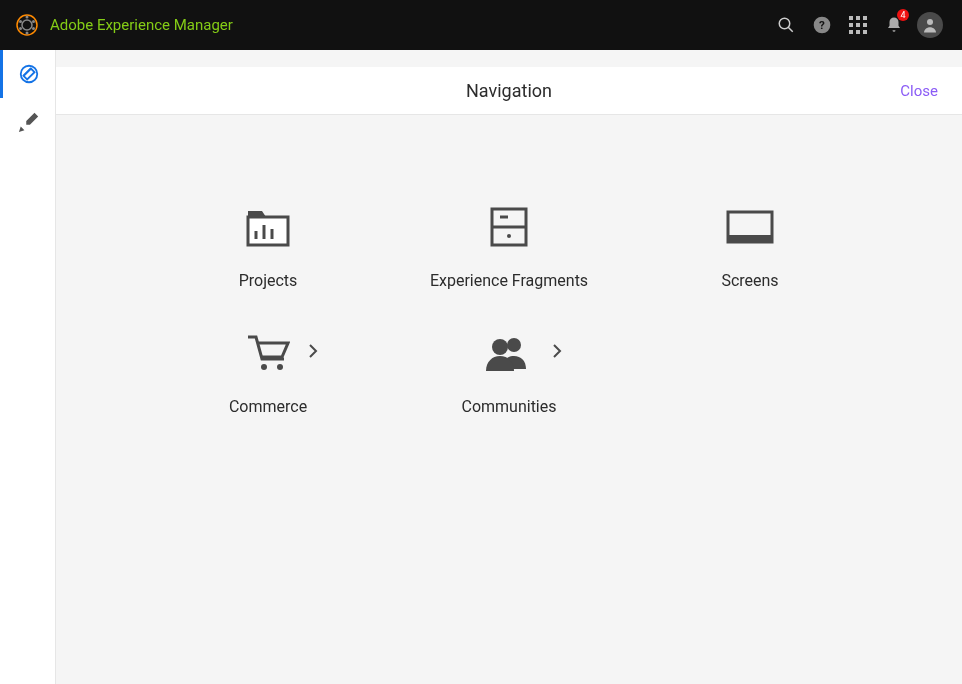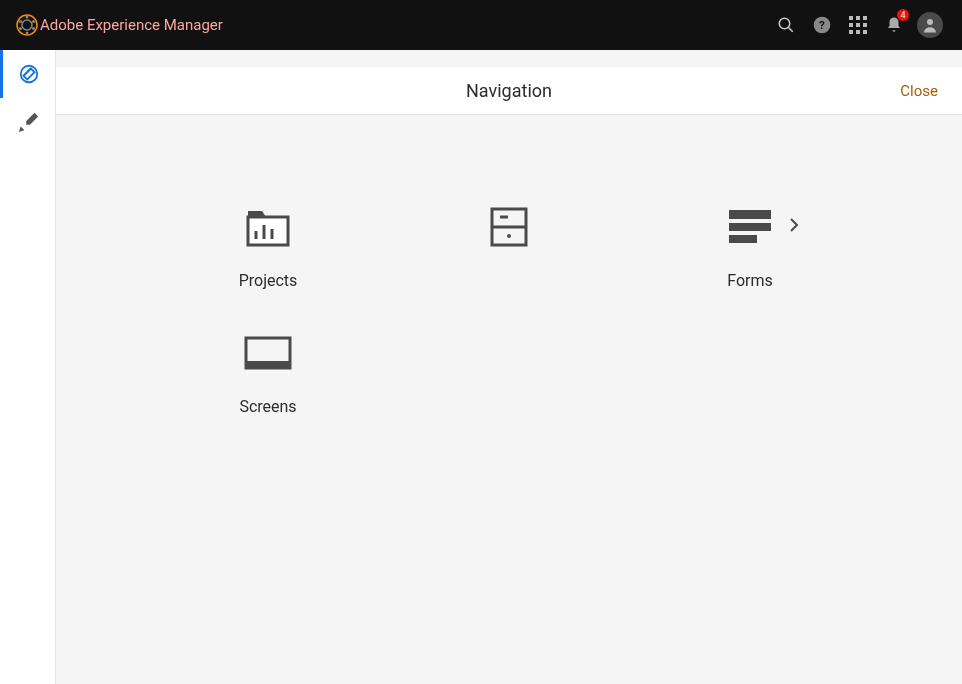--- a/index.html
+++ b/index.html
@@ -4,21 +4,21 @@
 <style>
   * { box-sizing: border-box; margin: 0; padding: 0; }
   html, body { width: 962px; height: 684px; font-family: -apple-system, "Segoe UI", Roboto, Arial, sans-serif; background: #f5f5f5; overflow: hidden; }
   .header {
     background: #111; height: 50px; display: flex; align-items: center;
     padding: 0 14px; color: #fff;
   }
   .logo {
     width: 26px; height: 26px; display: inline-flex; align-items: center; justify-content: center;
   }
-  .app-title { font-size: 15px; color: #fca5a5; }
+  .app-title { margin-left: 10px; font-size: 15px; color: #84cc16; }
   .header-spacer { flex: 1; }
   .header-icon { width: 36px; height: 36px; display: inline-flex; align-items: center; justify-content: center; cursor: pointer; position: relative; }
   .notif-badge {
     position: absolute; top: 2px; right: 3px; background: #e11; color: #fff;
     font-size: 9px; min-width: 12px; height: 12px; border-radius: 6px; line-height: 12px; text-align: center;
     padding: 0 2px;
   }
   .avatar {
     width: 26px; height: 26px; border-radius: 50%; background: #4a4a4a; display: inline-flex;
     align-items: center; justify-content: center;
@@ -37,21 +37,21 @@
   .main { flex: 1; display: flex; flex-direction: column; margin-top: 17px; }
   .subheader {
     height: 48px; background: #fff; border-bottom: 1px solid #e6e6e6;
     display: flex; align-items: center; position: relative;
   }
   .subheader-title {
     position: absolute; left: 0; right: 0; text-align: center;
     font-size: 18px; color: #2c2c2c; pointer-events: none;
   }
   .close-btn {
-    margin-left: auto; margin-right: 24px; font-size: 15px; color: #a16207; cursor: pointer;
+    margin-left: auto; margin-right: 24px; font-size: 15px; color: #8b5cf6; cursor: pointer;
   }
   .content { flex: 1; background: #f5f5f5; overflow: auto; padding-top: 90px; }
   .grid {
     display: grid;
     grid-template-columns: repeat(3, 200px);
     column-gap: 40px;
     row-gap: 90px;
     justify-content: center;
     width: 100%;
     gap: 41px;
@@ -164,48 +164,66 @@
 
         <div class="tile">
           <div class="tile-icon">
             <svg width="38" height="40" viewBox="0 0 38 40" fill="none" stroke="#4a4a4a" stroke-width="3">
               <rect x="2" y="2" width="34" height="36"></rect>
               <line x1="2" y1="20" x2="36" y2="20"></line>
               <line x1="10" y1="10" x2="18" y2="10"></line>
               <circle cx="19" cy="29" r="2" fill="#4a4a4a" stroke="none"></circle>
             </svg>
           </div>
-        </div>
-
-
-        <div class="tile">
-          <div class="tile-icon">
-            <svg width="42" height="34" viewBox="0 0 42 34" fill="#4a4a4a">
-              <rect x="0" y="0" width="42" height="9"></rect>
-              <rect x="0" y="13" width="42" height="8"></rect>
-              <rect x="0" y="25" width="28" height="8"></rect>
+          <div class="tile-label">Experience Fragments</div>
+        </div>
+
+
+
+        <div class="tile">
+          <div class="tile-icon">
+            <svg width="48" height="34" viewBox="0 0 48 34" fill="none" stroke="#4a4a4a" stroke-width="3">
+              <rect x="2" y="2" width="44" height="30"></rect>
+              <rect x="2" y="25" width="44" height="7" fill="#4a4a4a" stroke="none"></rect>
+            </svg>
+          </div>
+          <div class="tile-label">Screens</div>
+        </div>
+
+
+        <div class="tile">
+          <div class="tile-icon">
+            <svg width="44" height="40" viewBox="0 0 44 40" fill="none" stroke="#4a4a4a" stroke-width="3">
+              <path d="M2 4 H10 L16 26 H38"></path>
+              <path d="M12 10 H42 L36 24 H16"></path>
+              <circle cx="18" cy="34" r="3" fill="#4a4a4a" stroke="none"></circle>
+              <circle cx="34" cy="34" r="3" fill="#4a4a4a" stroke="none"></circle>
             </svg>
             <span class="chevron">
               <svg width="10" height="16" viewBox="0 0 10 16" fill="none" stroke="#4a4a4a" stroke-width="2">
                   <polyline points="2,2 8,8 2,14"></polyline>
                 </svg>
             </span>
           </div>
-          <div class="tile-label">Forms</div>
-        </div>
-
-        <div class="tile">
-          <div class="tile-icon">
-            <svg width="48" height="34" viewBox="0 0 48 34" fill="none" stroke="#4a4a4a" stroke-width="3">
-              <rect x="2" y="2" width="44" height="30"></rect>
-              <rect x="2" y="25" width="44" height="7" fill="#4a4a4a" stroke="none"></rect>
-            </svg>
-          </div>
-          <div class="tile-label">Screens</div>
-        </div>
-
-
-
+          <div class="tile-label">Commerce</div>
+        </div>
+
+        <div class="tile">
+          <div class="tile-icon">
+            <svg width="50" height="36" viewBox="0 0 50 36" fill="#4a4a4a">
+              <circle cx="30" cy="10" r="7"></circle>
+              <path d="M18 34 c0-8 5-13 12-13 s12 5 12 13 z"></path>
+              <circle cx="16" cy="12" r="8"></circle>
+              <path d="M2 36 c0-9 6-15 14-15 s14 6 14 15 z"></path>
+            </svg>
+            <span class="chevron">
+              <svg width="10" height="16" viewBox="0 0 10 16" fill="none" stroke="#4a4a4a" stroke-width="2">
+                  <polyline points="2,2 8,8 2,14"></polyline>
+                </svg>
+            </span>
+          </div>
+          <div class="tile-label">Communities</div>
+        </div>
 
       </div>
     </div>
   </div>
 </div>
 
 </body></html>

